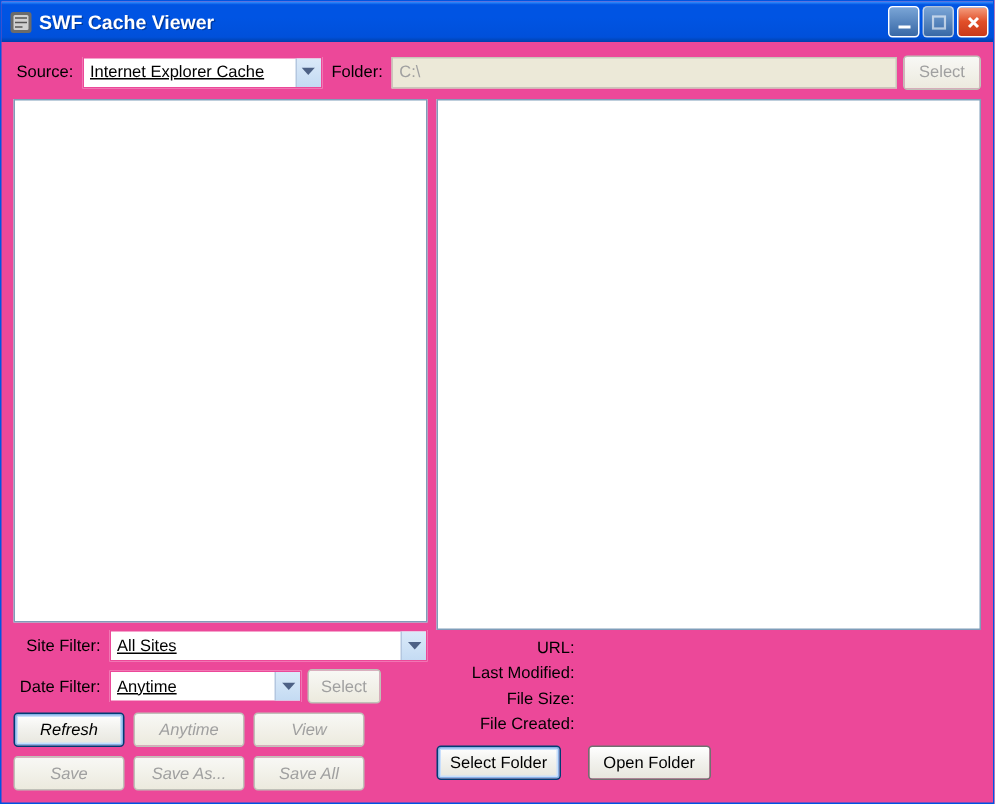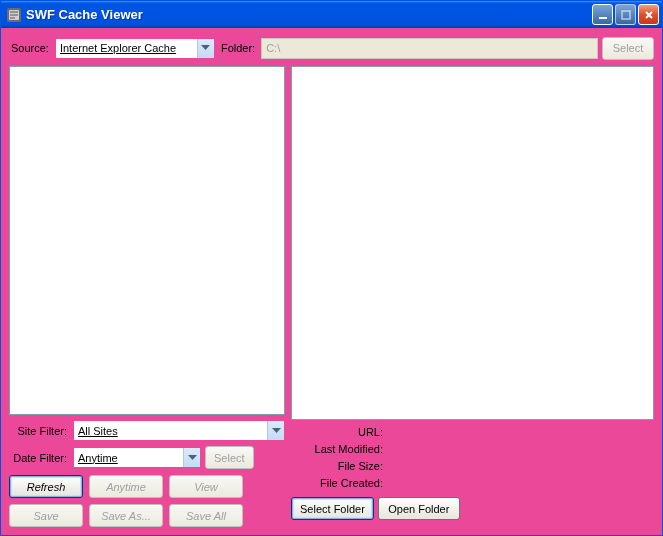--- a/index.html
+++ b/index.html
@@ -174,21 +174,21 @@
     display:flex;
     gap:6px;
     margin-top:2px;
     font-style:italic;
   }
   .btnrow .btn { min-width: 74px; }
 
   .bottomrow {
     display:flex;
     align-items:center;
-    gap:4px;
+    gap:18px;
     margin-top: 4px;
   }
   .bottomrow .spacer { flex:1; }
 </style>
 </head>
 <body>
 
 <div class="window">
   <div class="titlebar">
     <div class="app-icon">

